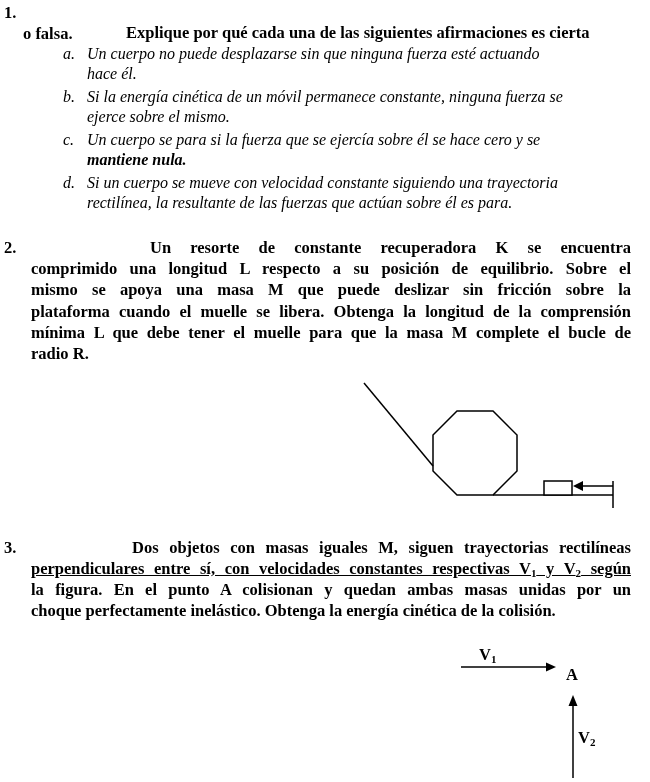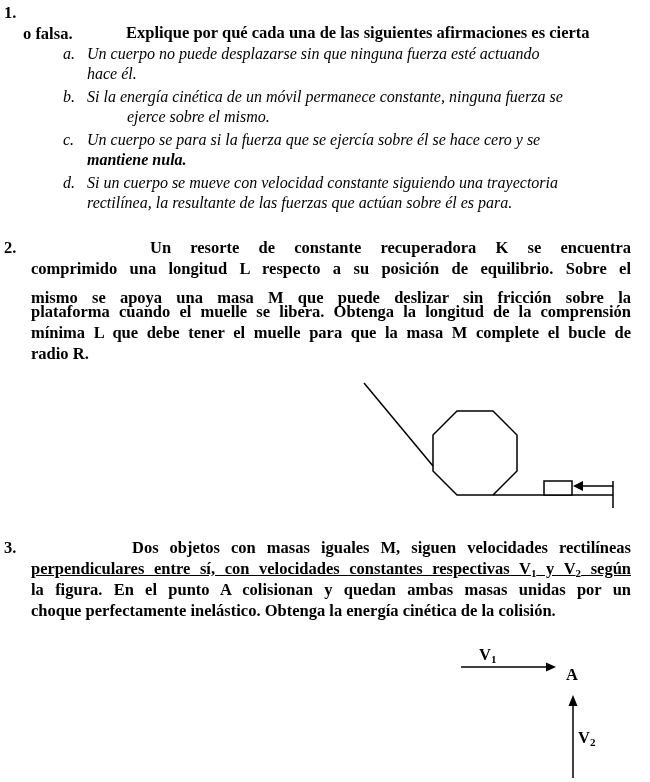--- a/index.html
+++ b/index.html
@@ -19,54 +19,54 @@
 <div class="abs num" style="left:4px; top:3px;">1.</div>
 <div class="abs b" style="left:126px; top:3px;margin-top:20px;">Explique por qué cada una de las siguientes afirmaciones es cierta</div>
 <div class="abs b" style="left:23px; top:24px;">o falsa.</div>
 
 <div class="abs it" style="left:63px; top:45px;">a.</div>
 <div class="abs it" style="left:87px; top:45px;">Un cuerpo no puede desplazarse sin que ninguna fuerza esté actuando</div>
 <div class="abs it" style="left:87px; top:65px;">hace él.</div>
 
 <div class="abs it" style="left:63px; top:88px;">b.</div>
 <div class="abs it" style="left:87px; top:88px;text-align:center;">Si la energía cinética de un móvil permanece constante, ninguna fuerza se</div>
-<div class="abs it" style="left:87px; top:108px;margin-left:40px;">ejerce sobre el mismo.</div>
+<div class="abs it" style="left:87px; top:108px;">ejerce sobre el mismo.</div>
 
 <div class="abs it" style="left:63px; top:131px;">c.</div>
 <div class="abs it" style="left:87px; top:131px;">Un cuerpo se para si la fuerza que se ejercía sobre él se hace cero y se</div>
 <div class="abs it" style="left:87px; top:151px;font-weight:bold;">mantiene nula.</div>
 
 <div class="abs it" style="left:63px; top:174px;">d.</div>
 <div class="abs it" style="left:87px; top:174px;">Si un cuerpo se mueve con velocidad constante siguiendo una trayectoria</div>
 <div class="abs it" style="left:87px; top:194px;">rectilínea, la resultante de las fuerzas que actúan sobre él es para.</div>
 
 <div class="abs num" style="left:4px; top:238px;">2.</div>
 <div class="abs b just" style="left:150px; top:238px; width:481px;">Un resorte de constante recuperadora K se encuentra</div>
 <div class="abs b just" style="left:31px; top:259px; width:600px;">comprimido una longitud L respecto a su posición de equilibrio. Sobre el</div>
-<div class="abs b just" style="left:31px; top:288px; width:600px;font-family:Liberation Serif, serif;">mismo se apoya una masa M que puede deslizar sin fricción sobre la</div>
+<div class="abs b just" style="left:31px; top:280px; width:600px;font-family:Liberation Serif, serif;">mismo se apoya una masa M que puede deslizar sin fricción sobre la</div>
 <div class="abs b just" style="left:31px; top:302px; width:600px;">plataforma cuando el muelle se libera. Obtenga la longitud de la comprensión</div>
 <div class="abs b just" style="left:31px; top:323px; width:600px;">mínima L que debe tener el muelle para que la masa M complete el bucle de</div>
 <div class="abs b" style="left:31px; top:344px;">radio R.</div>
 
 <svg width="650" height="782">
   <line x1="364" y1="383" x2="433" y2="466" stroke="#000" stroke-width="1.5"></line>
   <polygon points="457,411 493,411 517,435 517,471 493,495 457,495 433,471 433,435" fill="none" stroke="#000" stroke-width="1.5"></polygon>
   <line x1="493" y1="495" x2="613" y2="495" stroke="#000" stroke-width="1.5"></line>
   <rect x="544" y="481" width="28" height="14" fill="#fff" stroke="#000" stroke-width="1.5"></rect>
   <line x1="613" y1="486" x2="582" y2="486" stroke="#000" stroke-width="1.5"></line>
   <polygon points="573,486 583,481 583,491" fill="#000"></polygon>
   <line x1="613" y1="481" x2="613" y2="508" stroke="#000" stroke-width="1.5"></line>
 
   <line x1="461" y1="667" x2="548" y2="667" stroke="#000" stroke-width="1.5"></line>
   <polygon points="556,667 546,662.5 546,671.5" fill="#000"></polygon>
   <line x1="573" y1="778" x2="573" y2="704" stroke="#000" stroke-width="1.5"></line>
   <polygon points="573,695 568.5,706 577.5,706" fill="#000"></polygon>
 </svg>
 
 <div class="abs num" style="left:4px; top:538px;">3.</div>
-<div class="abs b just" style="left:132px; top:538px; width:499px;">Dos objetos con masas iguales M, siguen velocidades rectilíneas</div>
+<div class="abs b just" style="left:132px; top:538px; width:499px;">Dos objetos con masas iguales M, siguen trayectorias rectilíneas</div>
 <div class="abs b just" style="left:31px; top:559px; width:600px;text-decoration:underline;"><span>perpendiculares entre sí, con velocidades constantes respectivas V</span><sub>1</sub><span> y V</span><sub>2</sub><span> según</span></div>
 <div class="abs b just" style="left:31px; top:580px; width:600px;">la figura. En el punto A colisionan y quedan ambas masas unidas por un</div>
 <div class="abs b" style="left:31px; top:601px;">choque perfectamente inelástico. Obtenga la energía cinética de la colisión.</div>
 
 <div class="abs b" style="left:479px; top:645px;"><span>V</span><sub>1</sub></div>
 <div class="abs b" style="left:566px; top:665px;">A</div>
 <div class="abs b" style="left:578px; top:728px;"><span>V</span><sub>2</sub></div>
 
 </body></html>

